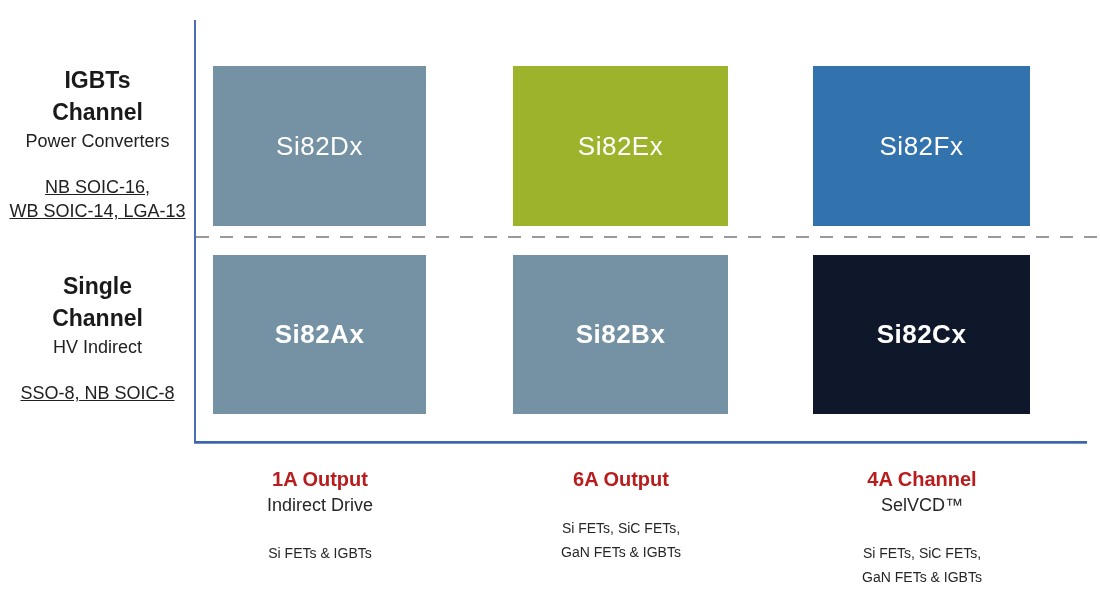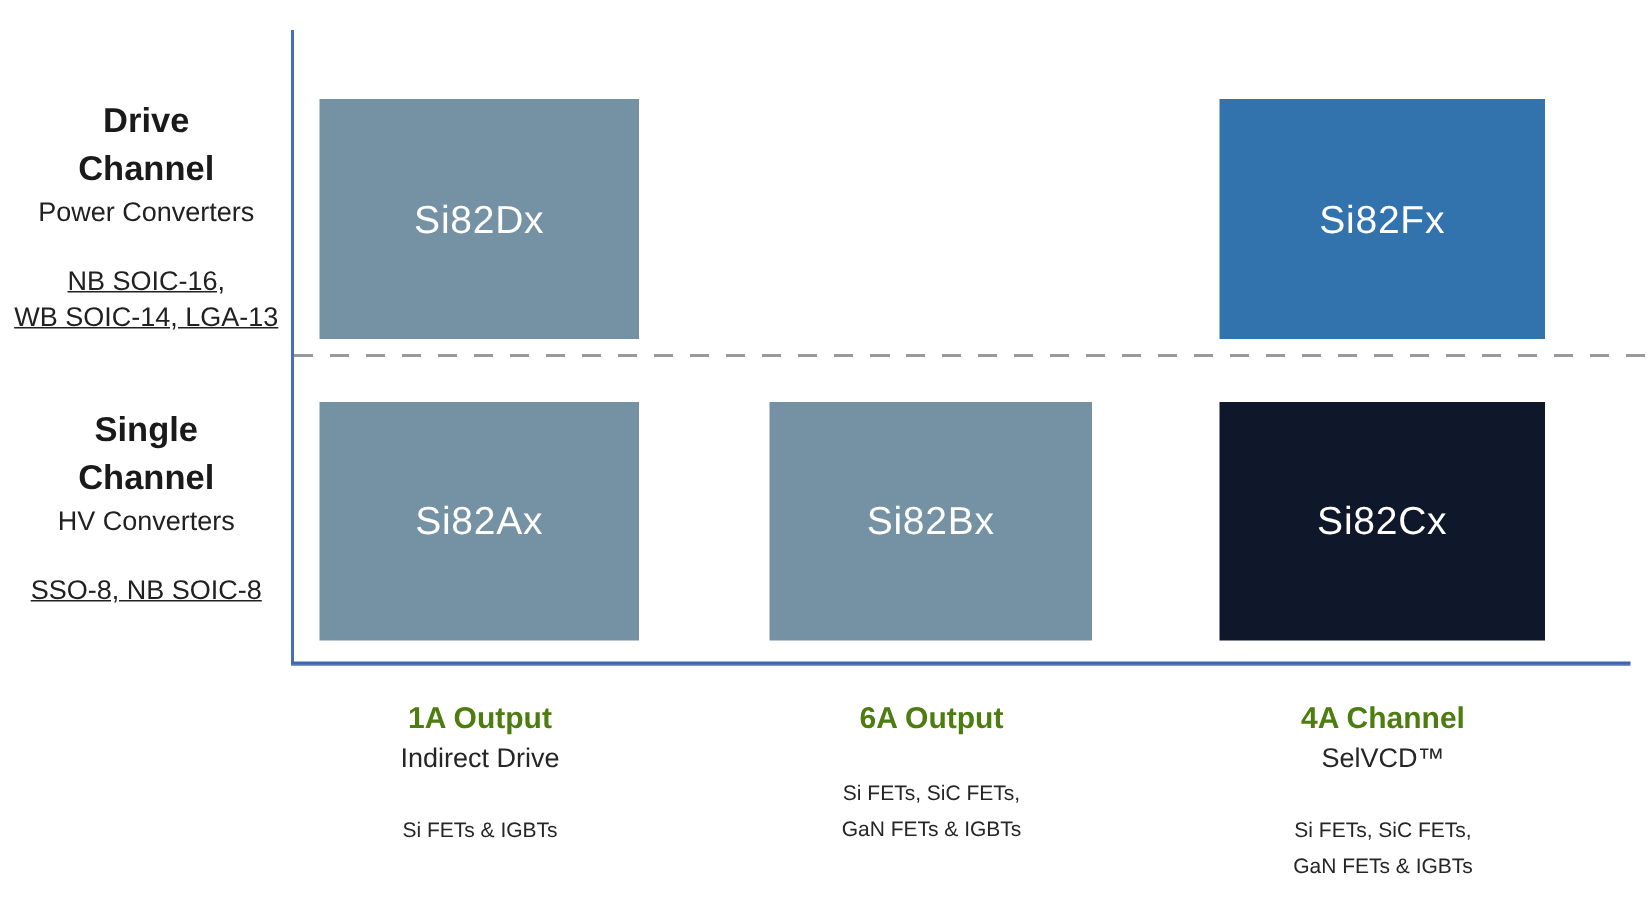--- a/index.html
+++ b/index.html
@@ -34,21 +34,21 @@
   .pbox {
     position: absolute;
     display: flex;
     align-items: center;
     justify-content: center;
     color: #ffffff;
     font-size: 26px;
     letter-spacing: 0.5px;
   }
   .r1 { top: 66px;  height: 160px; }
-  .r2 { top: 268px; height: 159px; }
+  .r2 { top: 255px; height: 159px; font-weight: bold; }
   .c1 { left: 213px; width: 213px; }
   .c2 { left: 513px; width: 215px; }
   .c3 { left: 813px; width: 217px; }
   
   .row-label {
     position: absolute;
     left: 5px; width: 185px;
     text-align: center;
     color: #212121;
   }
@@ -59,52 +59,53 @@
   #row-label-dual   { top: 64px; }
   #row-label-single { top: 270px; }
   
   .col-label {
     position: absolute;
     top: 466px; width: 260px;
     text-align: center;
     color: #262626;
   }
   .col-label p { margin: 0; }
-  .col-title { font-size: 20px; font-weight: bold; line-height: 27px; color: #4d7c0f; }
+  .col-title { font-size: 20px; font-weight: bold; line-height: 27px; color: #b91c1c; }
   .col-sub   { font-size: 18px; line-height: 25px; }
   .col-fuel  { font-size: 14px; line-height: 24px; margin-top: 23px !important; }
   #col-label-1 { left: 190px; }
   #col-label-2 { left: 491px; }
   #col-label-3 { left: 792px; }
 </style>
 </head>
 <body>
 
 <div id="canvas">
 
   <div class="v-axis"></div>
   <div class="h-axis"></div>
   <div class="dash-divider"></div>
 
   <div id="row-label-dual" class="row-label">
-    <p class="row-title">Drive</p>
+    <p class="row-title">IGBTs</p>
     <p class="row-title">Channel</p>
     <p class="row-sub">Power Converters</p>
     <p class="row-pkg"><span>NB SOIC-16,</span><br>
       <span>WB SOIC-14, LGA-13</span></p>
   </div>
 
   <div id="row-label-single" class="row-label">
     <p class="row-title">Single</p>
     <p class="row-title">Channel</p>
-    <p class="row-sub">HV Converters</p>
+    <p class="row-sub">HV Indirect</p>
     <p class="row-pkg"><span>SSO-8, NB SOIC-8</span></p>
   </div>
 
   <div class="pbox r1 c1" style="background-color: rgb(117, 146, 164);">Si82Dx</div>
+  <div class="pbox r1 c2" style="background-color: rgb(157, 179, 44);">Si82Ex</div>
   <div class="pbox r1 c3" style="background-color: rgb(50, 114, 173);">Si82Fx</div>
 
   <div class="pbox r2 c1" style="background-color: rgb(117, 146, 164);">Si82Ax</div>
   <div class="pbox r2 c2" style="background-color: rgb(117, 146, 164);">Si82Bx</div>
   <div class="pbox r2 c3" style="background-color: #0f172a;">Si82Cx</div>
 
   <div id="col-label-1" class="col-label">
     <p class="col-title">1A Output</p>
     <p class="col-sub">Indirect Drive</p>
     <p class="col-fuel"><span>Si FETs &amp; IGBTs</span></p>

